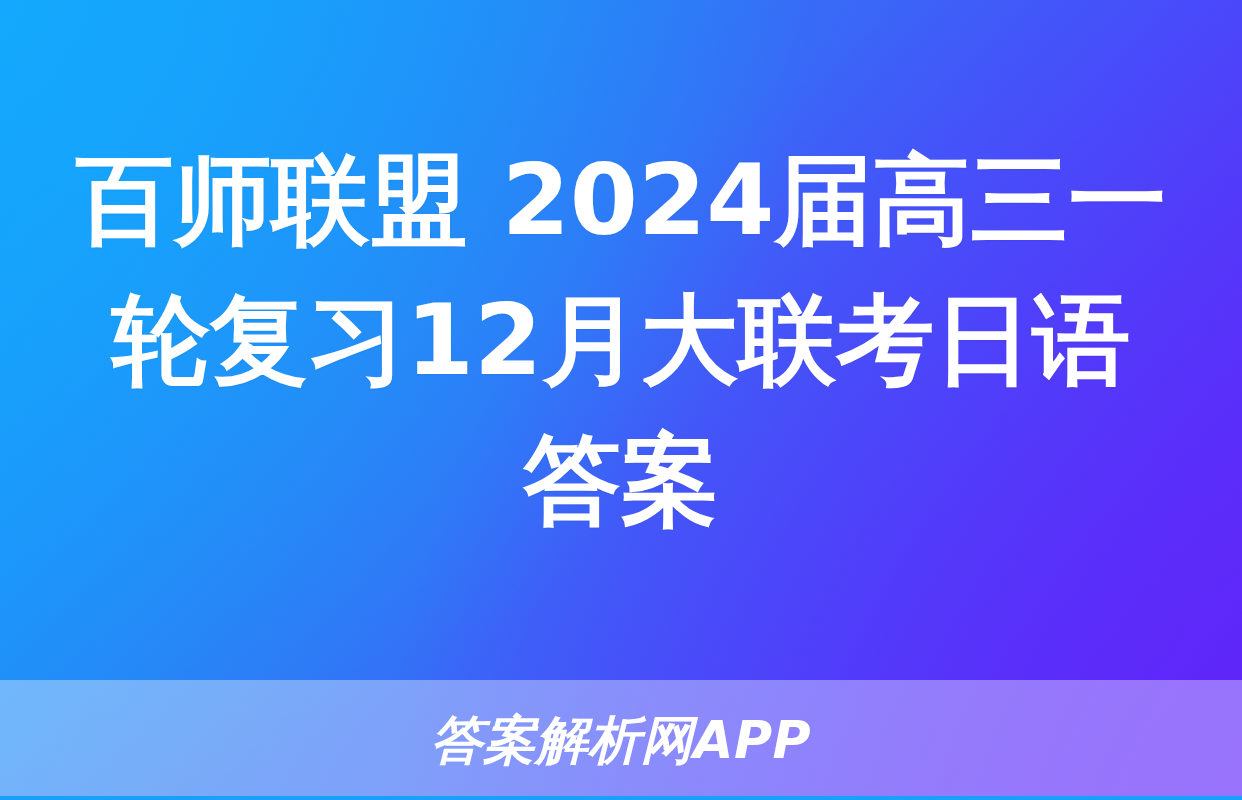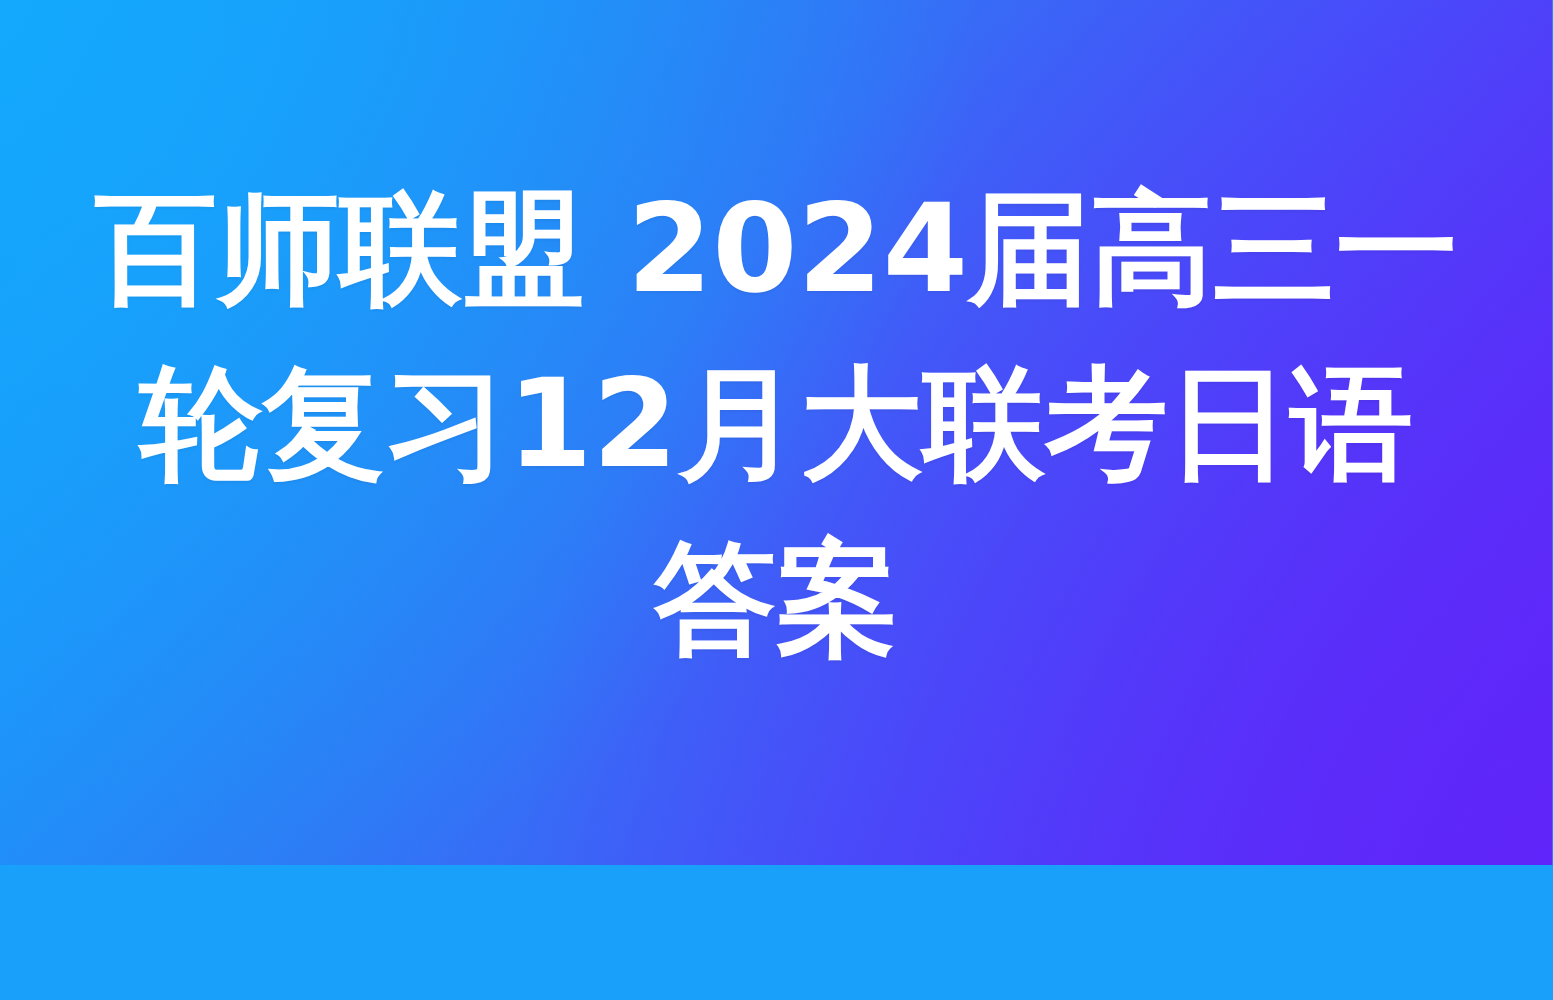--- a/index.html
+++ b/index.html
@@ -12,21 +12,21 @@
 
   body {
     font-family:"Liberation Sans", "DejaVu Sans", sans-serif;
     background:#18a0fb;
   }
 
   
   #share-card {
     position:relative;
     width:1242px;
-    height:692px;
+    height:796px;
     overflow:hidden;
     
     background:
       linear-gradient(
         118deg,
         #12a2fc 0%,
         #1d93fa 16%,
         #2b7ff5 33%,
         #3a67f7 52%,
         #4550fa 70%,
@@ -101,14 +101,17 @@
 </style>
 </head>
 <body>
 
 <div id="share-card">
 
   <div id="headline-block">
     <h1 id="headline">百师联盟 2024届高三一轮复习12月大联考日语答案</h1>
   </div>
 
+  <div id="watermark-band">
+    <span id="watermark-text">答案解析网APP</span>
+  </div>
 
 </div>
 
 </body></html>

